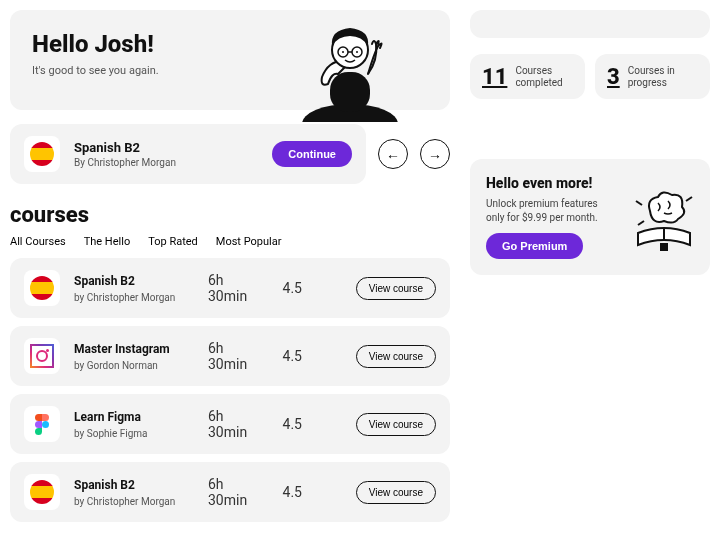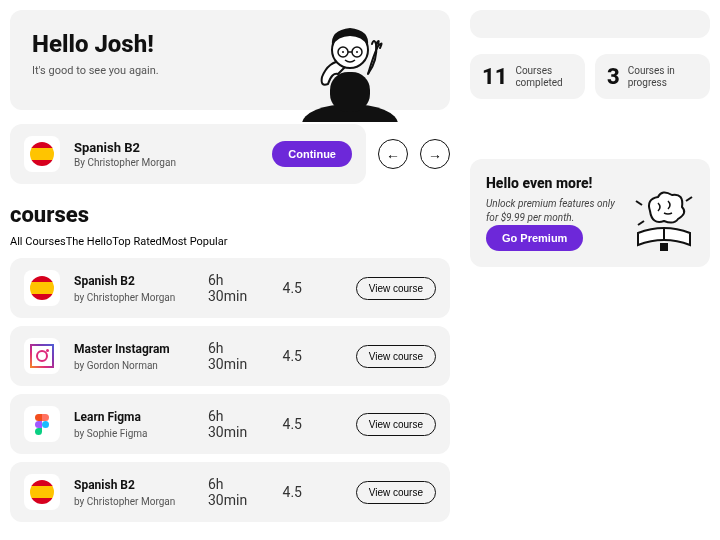--- a/index.html
+++ b/index.html
@@ -23,41 +23,41 @@
   .figma-icon { width:14px; display:flex; flex-direction:column; }
   .figma-icon .r { display:flex; }
   .figma-icon .c { width:7px; height:7px; }
   .figma-icon .a{background:#f24e1e;border-radius:4px 0 0 4px}.figma-icon .b{background:#ff7262;border-radius:0 4px 4px 0}.figma-icon .d{background:#a259ff;border-radius:4px 0 0 4px}.figma-icon .e{background:#1abcfe;border-radius:50%}.figma-icon .f{background:#0acf83;border-radius:4px 0 4px 4px}
   .cc-info .title { font-size: 13px; font-weight: 700; }
   .cc-info .by { font-size: 10px; color: #555; margin-top: 2px; }
   .btn-dark { background: #6d28d9; color: #fff; border: none; border-radius: 16px; padding: 7px 16px; font-size: 11px; font-weight: 600; cursor: pointer; margin-left: auto; }
   .nav-btn { width: 30px; height: 30px; border-radius: 50%; border: 1.5px solid #111; background: #fff; display: flex; align-items: center; justify-content: center; cursor: pointer; font-size: 14px; }
 
   .section-title { font-size: 22px; font-weight: 800; margin-bottom: 8px; }
-  .tabs { display: flex; gap: 0; font-size: 11px; margin-bottom: 10px; }
+  .tabs { display: flex; gap: 18px; font-size: 11px; margin-bottom: 10px; }
   .tab { cursor: pointer; color: #000; }
 
   .course-card { background: #f3f3f3; border-radius: 12px; padding: 12px 14px; display: flex; align-items: center; gap: 14px; margin-bottom: 8px; }
   .course-info { width: 120px; }
   .course-info .title { font-size: 12px; font-weight: 700; }
   .course-info .by { font-size: 10px; color: #555; margin-top: 4px; }
   .meta { font-size: 14px; color: #333; }
   .dur { width: 54px; }
   .rate { width: 26px; text-align: right; }
   .btn-outline { border: 1.5px solid #111; background: transparent; border-radius: 14px; padding: 5px 12px; font-size: 10px; cursor: pointer; margin-left: auto; }
 
   .ghost { background: #f3f3f3; border-radius: 12px; height: 28px; margin-bottom: 16px; }
   .stats { display: flex; gap: 10px; margin-bottom: 60px; }
   .stat { flex: 1; background: #f3f3f3; border-radius: 12px; padding: 10px 12px; display: flex; align-items: center; gap: 8px; }
-  .stat .num { font-size: 22px; font-weight: 800; }
+  .stat .num { font-size: 22px; font-weight: 800; text-decoration: underline; }
   .stat .lbl { font-size: 10px; color: #444; line-height: 1.2; }
 
   .promo { background: #f3f3f3; border-radius: 12px; padding: 16px; position: relative; }
   .promo h3 { font-size: 14px; font-weight: 800; margin-bottom: 6px; }
-  .promo p { font-size: 10px; color: #444; line-height: 1.4; margin-bottom: 0; max-width: 130px; font-style: italic; }
+  .promo p { font-size: 10px; color: #444; line-height: 1.4; margin-bottom: 8px; max-width: 130px; }
   .promo-ill { position: absolute; right: 10px; top: 24px; }
 </style>
 </head>
 <body>
 
 <div class="layout">
   <div class="left">
     <div class="hero">
       <h1>Hello Josh!</h1>
       <p>It's good to see you again.</p>

